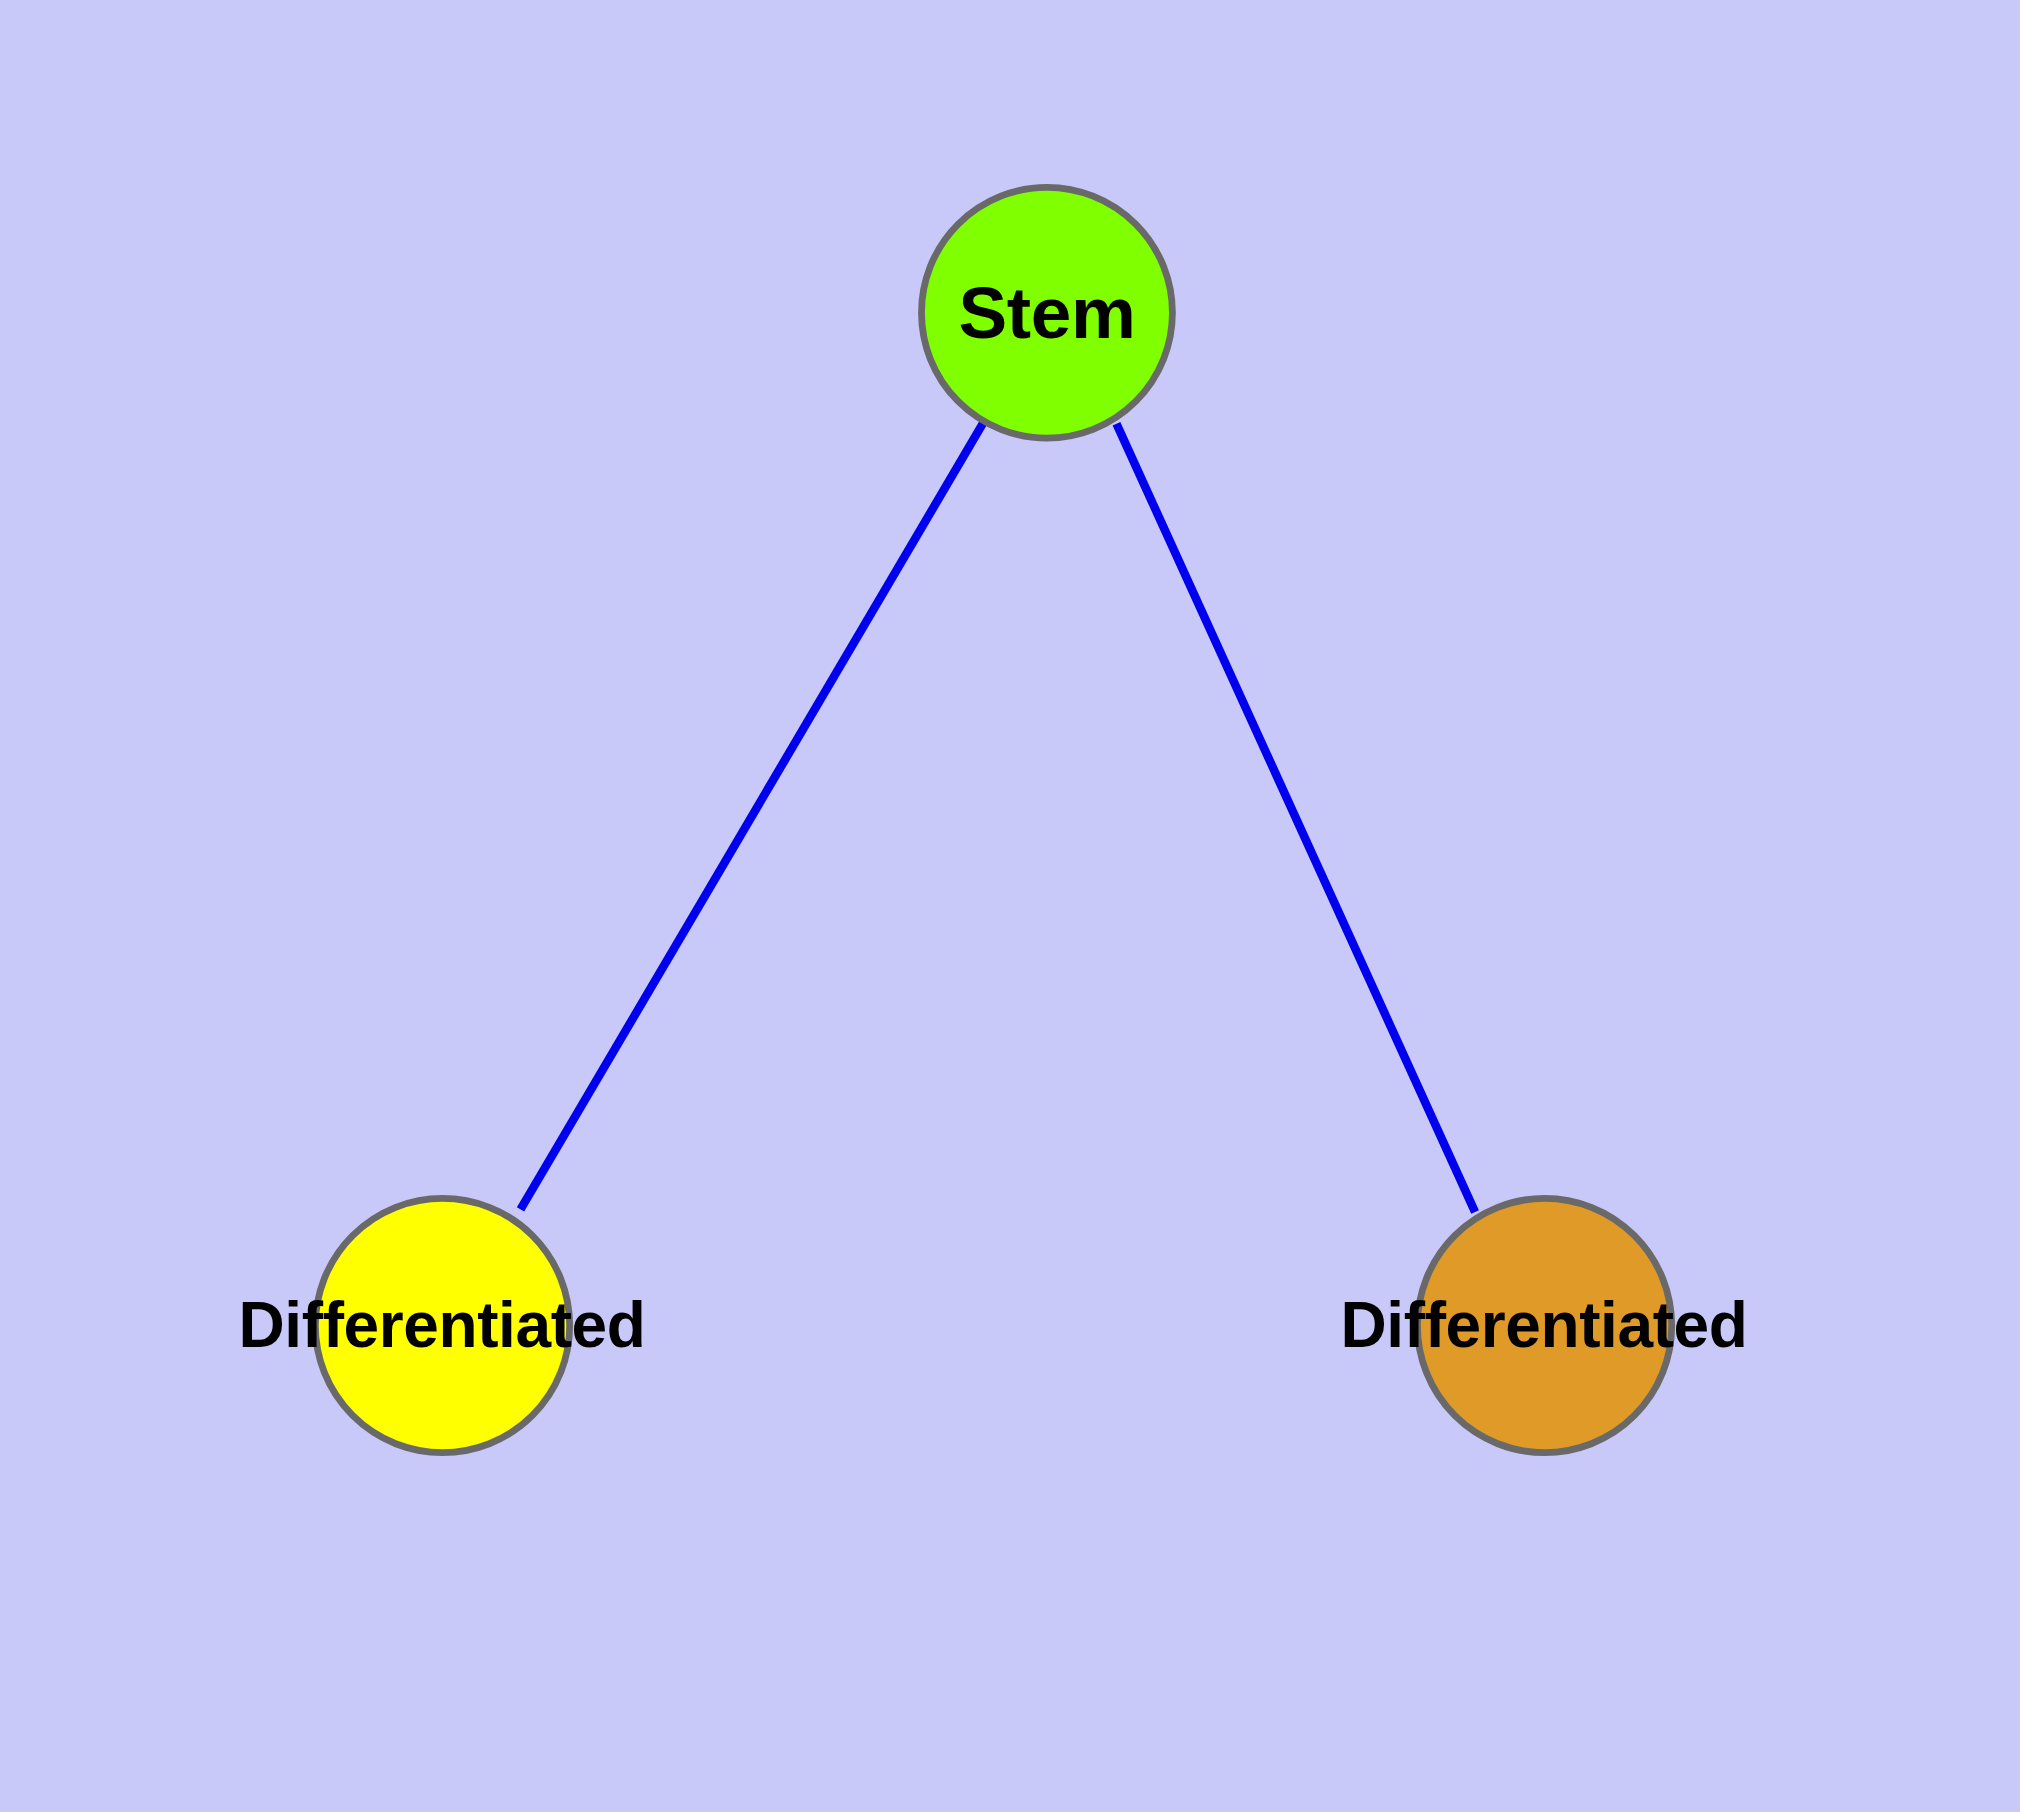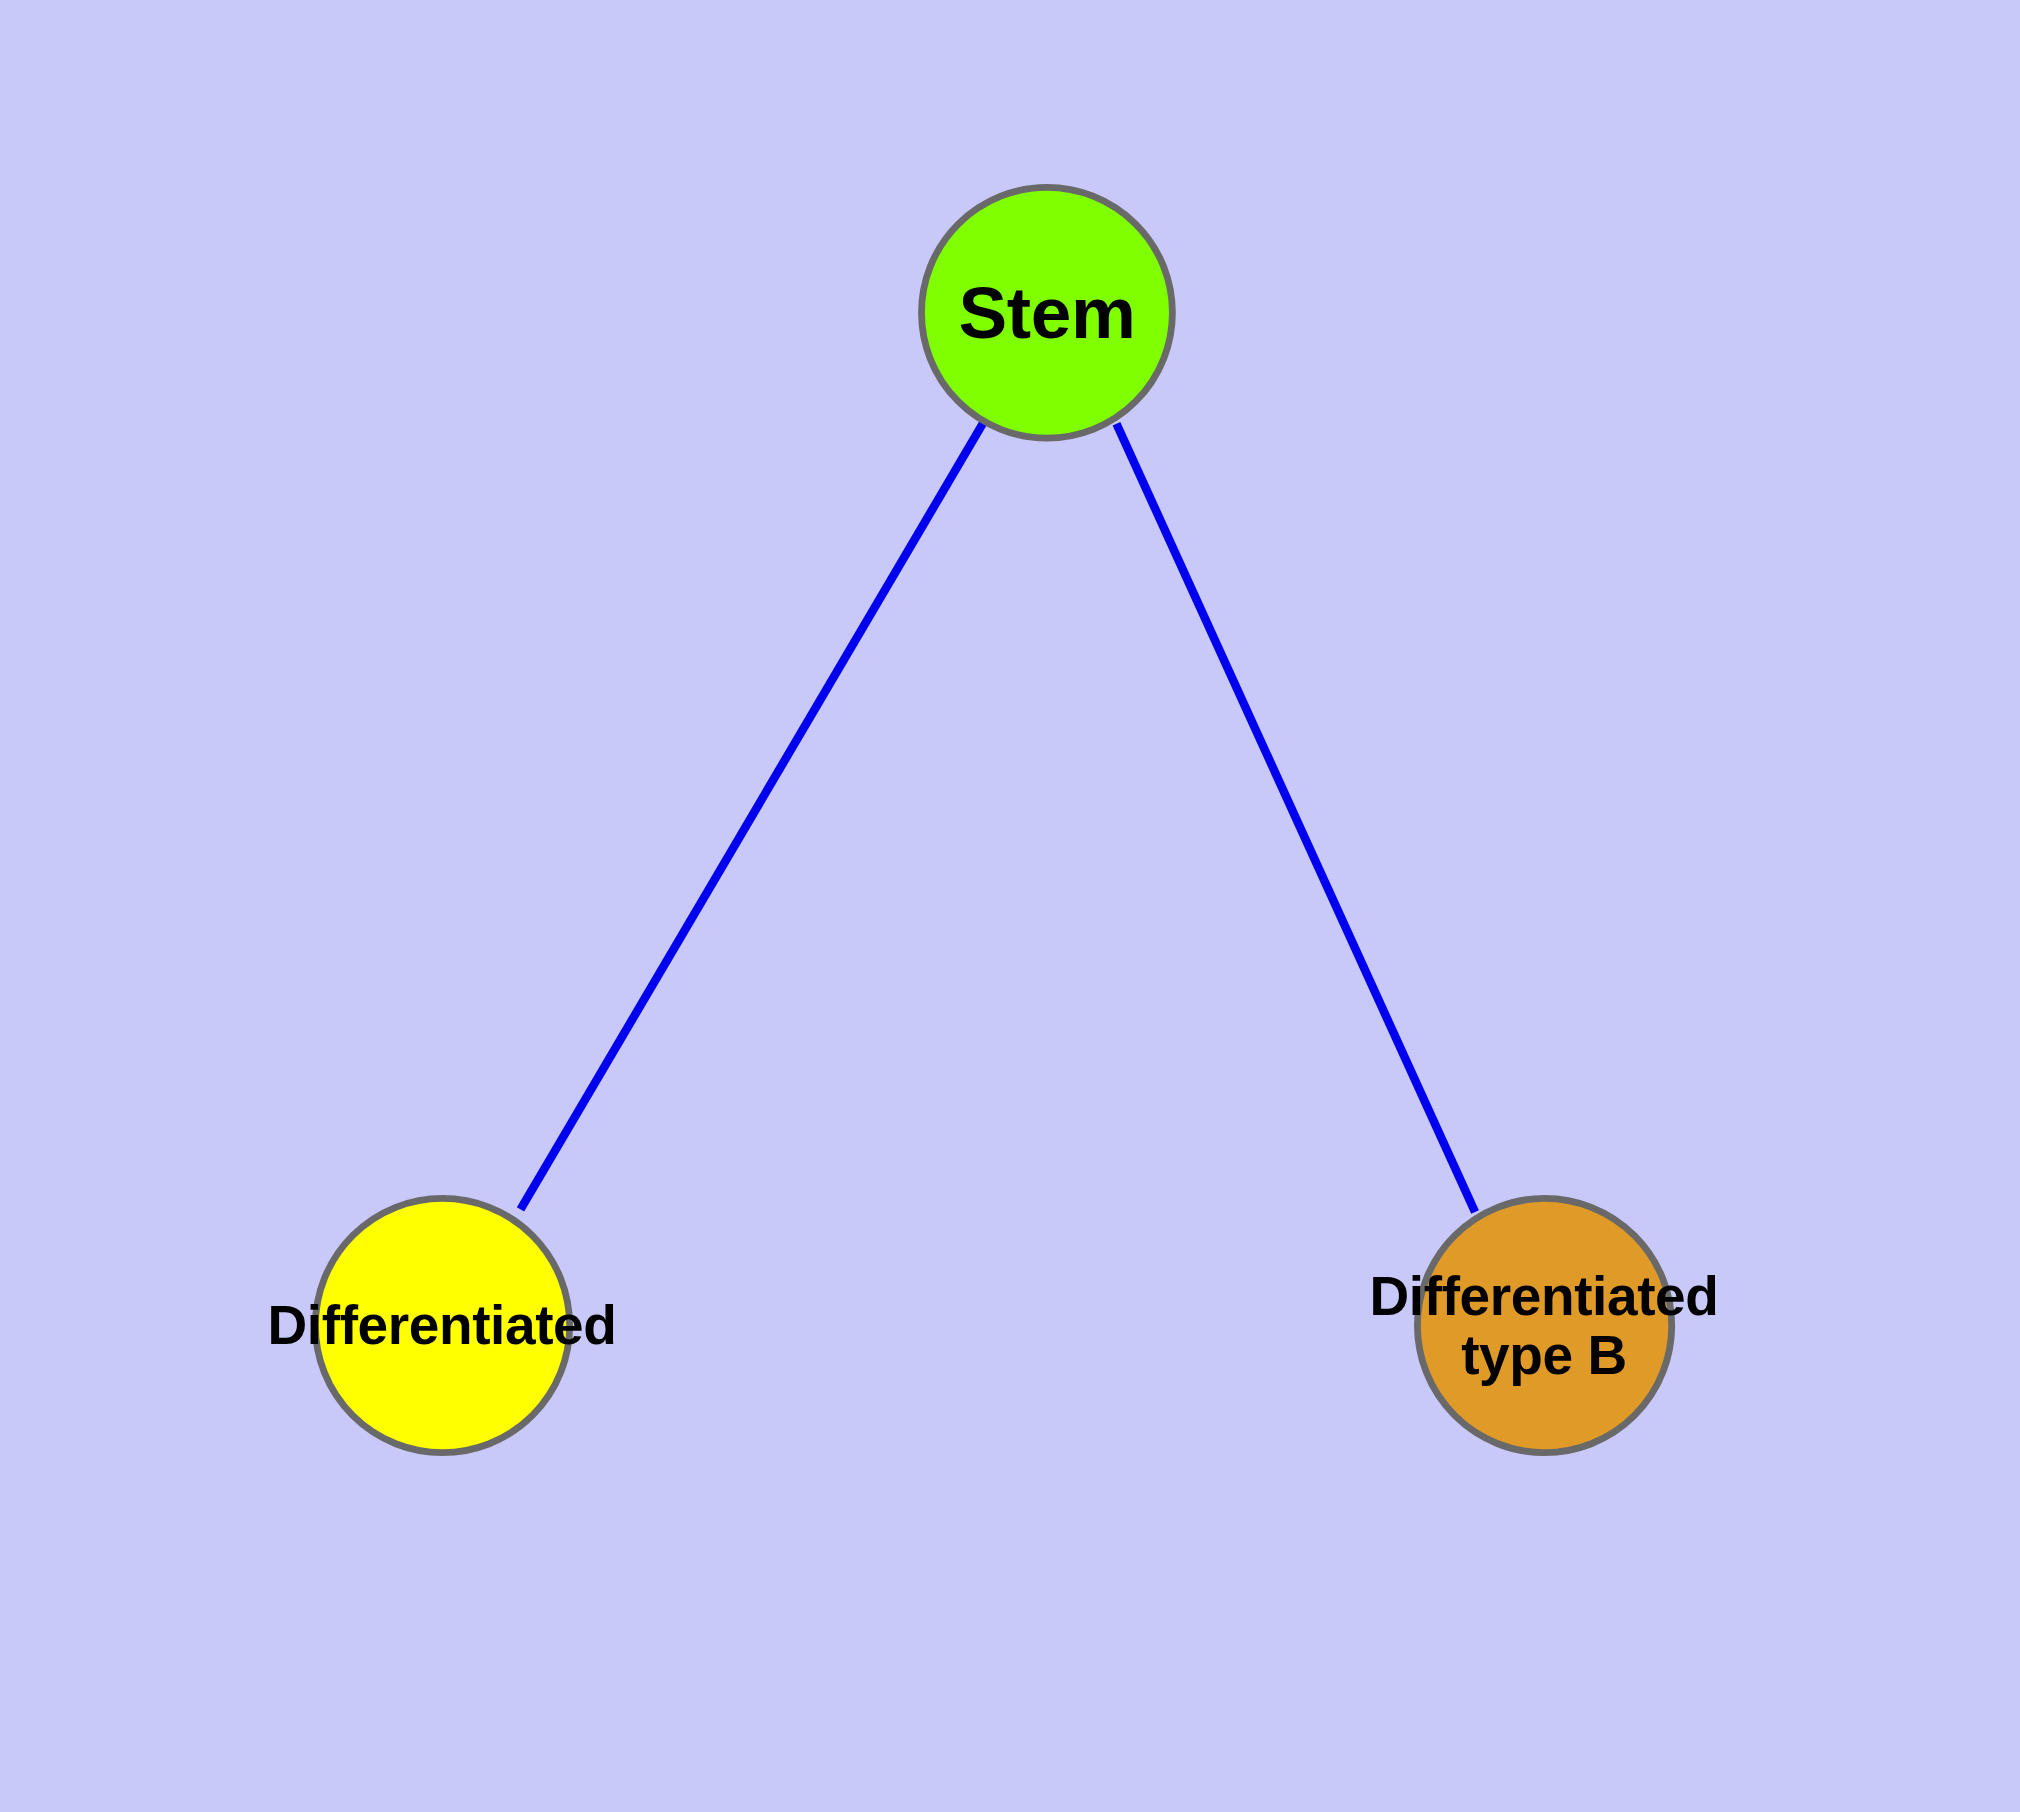--- a/index.html
+++ b/index.html
@@ -30,21 +30,21 @@
     color: #000000;
     font-weight: bold;
     font-family: "Liberation Sans", "DejaVu Sans", sans-serif;
     white-space: nowrap;
     pointer-events: none;
     line-height: 1.08;
     transform: translate(-50%, -50%);
     letter-spacing: -0.4px;
   }
   .node-label.single { font-size: 73px; }
-  .node-label.multi  { font-size: 55px; }
+  .node-label.multi  { font-size: 64px; }
   .node-label .line { display: block; }
 </style>
 </head>
 <body>
 
 <div id="stage">
 
   <svg id="graph-svg" viewBox="0 0 2384 2138" preserveAspectRatio="none" xmlns="http://www.w3.org/2000/svg">
 
     <rect x="0" y="0" width="2384" height="2138" fill="#c9c9f9"></rect>
@@ -64,17 +64,16 @@
   <div class="node-label single" style="left:1047px; top:313px;">
     <span class="line">Stem</span>
   </div>
 
   <div class="node-label multi" style="left:442px; top:1326px;">
     <span class="line">Differentiated</span>
   </div>
 
   <div class="node-label multi" style="left:1544px; top:1326px;">
     <span class="line">Differentiated</span>
-    <span class="line">type B</span>
   </div>
 
 </div>
 
 
 </body></html>

